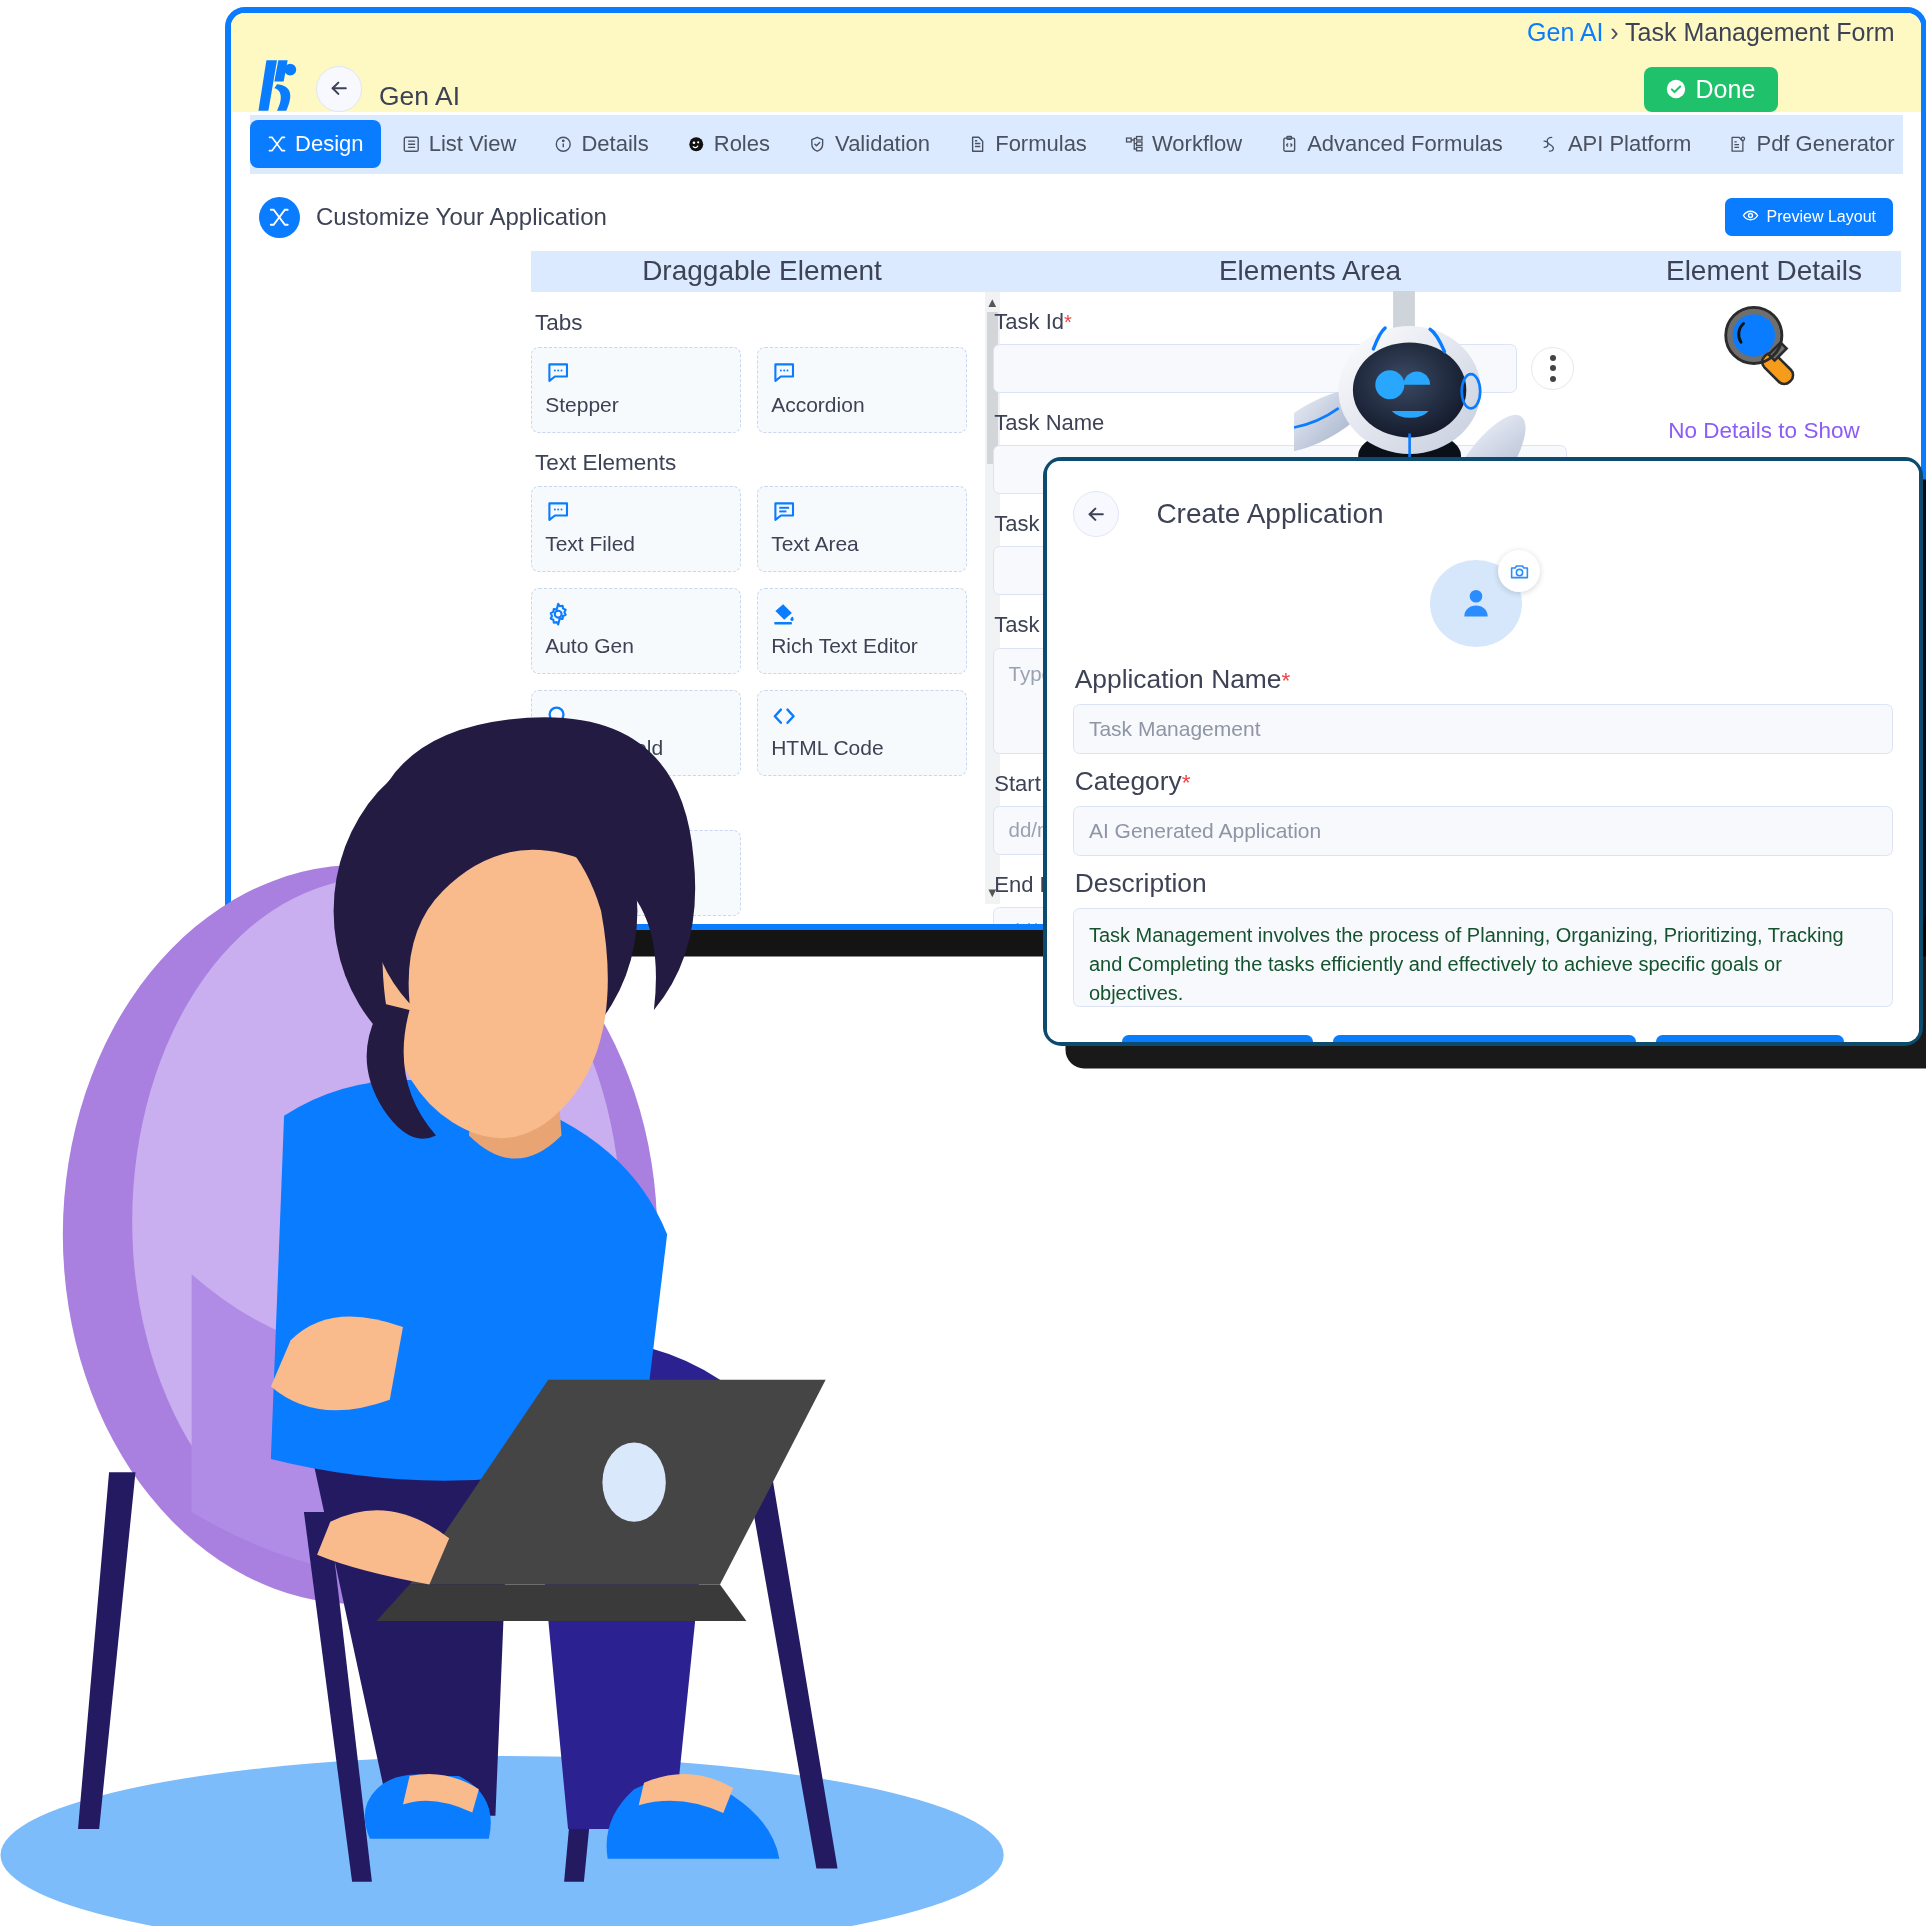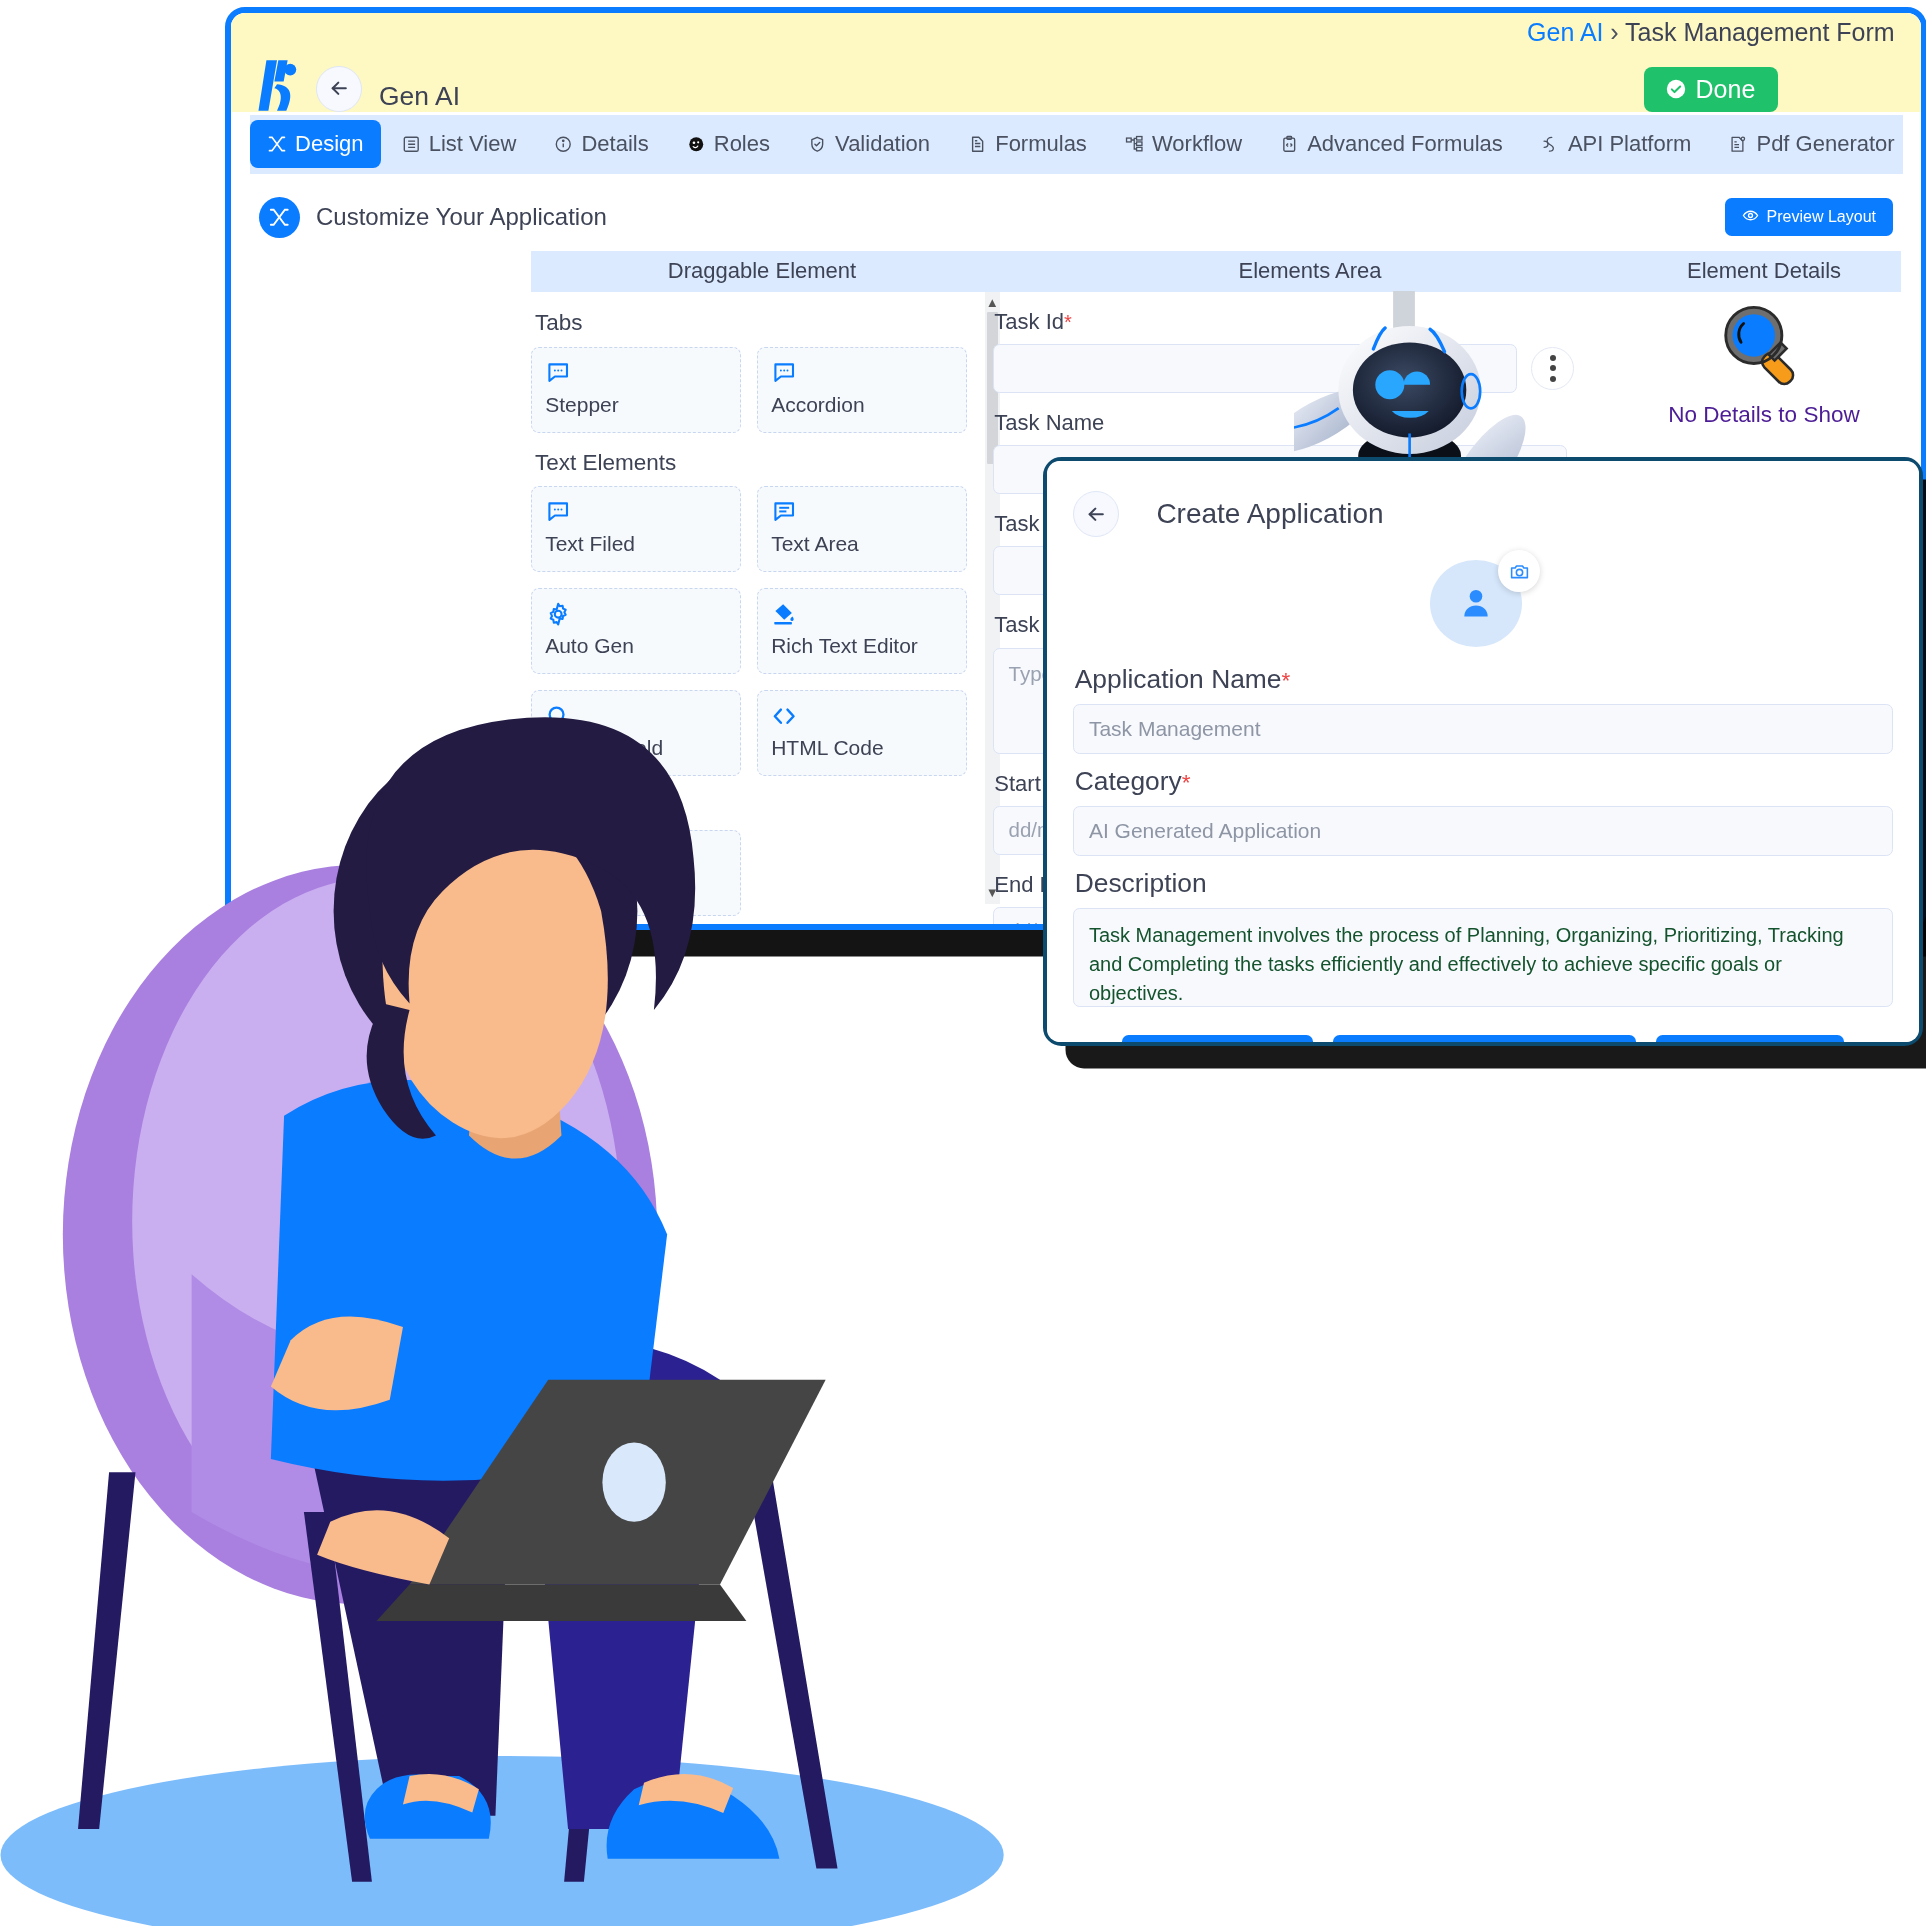--- a/index.html
+++ b/index.html
@@ -76,21 +76,21 @@
     margin-left:auto;background:#0a7cff;color:#fff;border:none;border-radius:6.6px;
     height:38px;padding:0 17px;display:flex;align-items:center;gap:8px;
     font-size:16px;font-family:inherit;cursor:pointer;text-align:right;
   }
 
   
   .col-head{
     position:absolute;left:300px;right:20px;top:238px;height:41px;
     background:#dbeafe;display:flex;align-items:center;
   }
-  .col-head .ch{font-size:22px;color:#3d4355;text-align:center;}
+  .col-head .ch{font-size:28px;color:#3d4355;text-align:center;}
   .ch-drag{width:462px;}
   .ch-drop{width:634px;}
   .ch-det{flex:1;}
 
   
   .panels{
     position:absolute;left:300px;right:20px;top:279px;bottom:0;
     display:flex;
   }
   .panel-drag{width:462px;position:relative;padding:13.2px 0 0 0;box-sizing:border-box;}
@@ -135,21 +135,21 @@
   .row-with-dots{display:flex;align-items:center;gap:14.5px;}
   .dots-btn{
     width:41px;height:41px;border-radius:50%;background:#fff;
     border:1px solid #e3e8f4;display:flex;align-items:center;justify-content:center;
     flex-direction:column;gap:4.6px;cursor:pointer;flex:0 0 auto;margin-bottom:17px;
   }
   .dots-btn i{width:6px;height:6px;border-radius:50%;background:#444;display:block;}
 
   
   .det-inner{display:flex;flex-direction:column;align-items:center;padding-top:6.6px;}
-  .det-text{font-size:22.5px;color:#4c1d95;}
+  .det-text{font-size:22.5px;color:#8b5cf6;margin-top:16px;}
 
   
   .robot{position:absolute;left:1294px;top:291px;width:251px;height:277px;pointer-events:none;}
 
   
   .modal{
     position:absolute;left:1043px;top:457px;width:872px;height:581px;
     background:#fff;border:4px solid #0c4a6e;border-radius:18.5px;
     box-shadow:22.5px 22.5px 0 rgba(0,0,0,0.9);
     overflow:visible;

